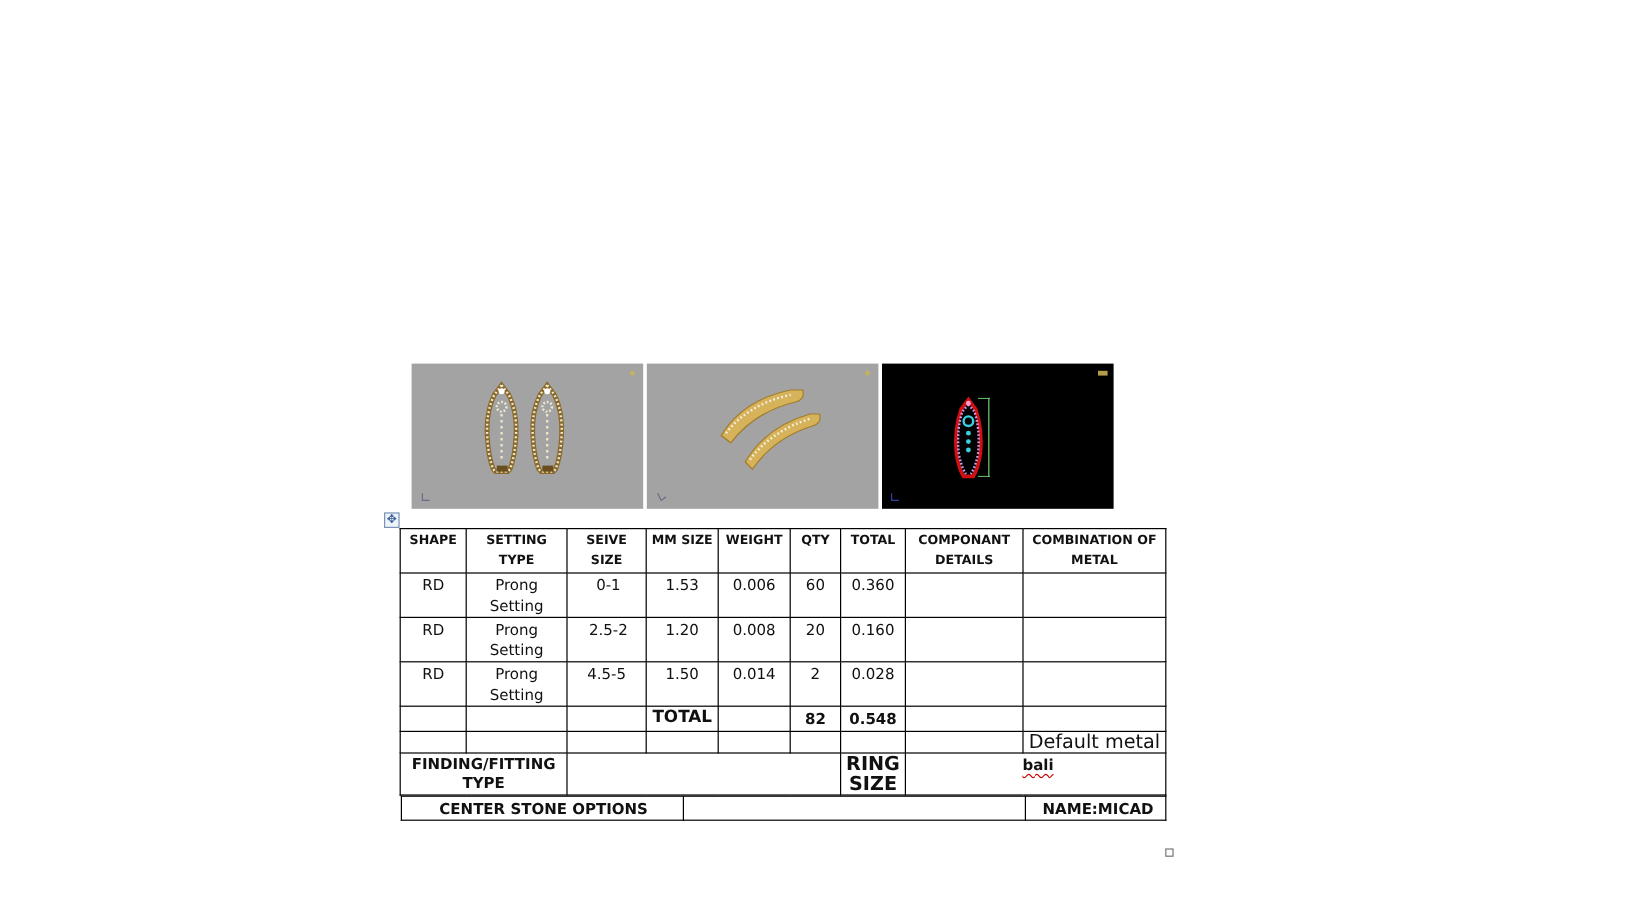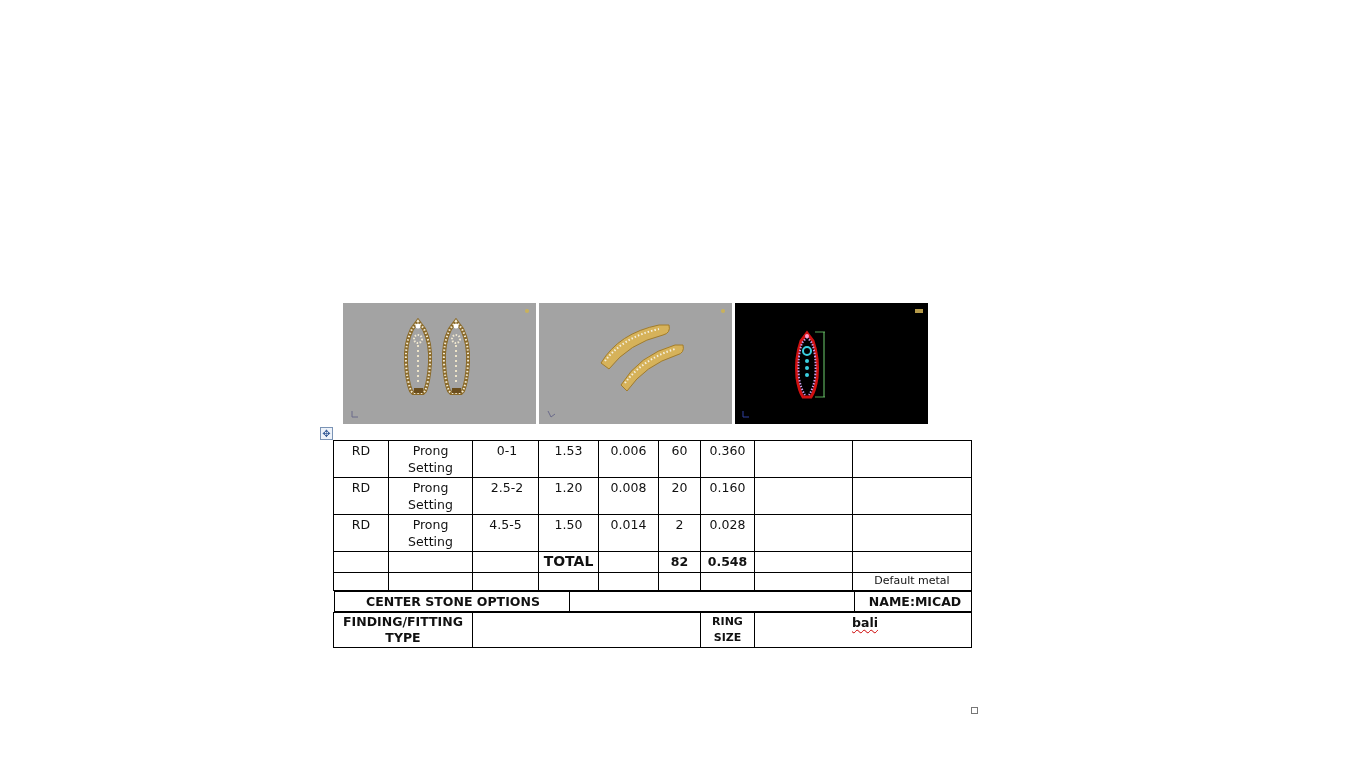--- a/index.html
+++ b/index.html
@@ -8,21 +8,21 @@
   .img1 { left:343px; background:#a3a3a3; }
   .img2 { left:539px; background:#a3a3a3; }
   .img3 { left:735px; background:#000000; }
   .move-handle { position:absolute; left:320px; top:427px; width:11px; height:11px; border:1px solid #7a93b5; background:#eef3fa; font-size:10px; line-height:11px; text-align:center; color:#3a5f9a; }
   .resize-handle { position:absolute; left:971px; top:707px; width:5px; height:5px; border:1px solid #777; background:#fff; }
   table.spec { position:absolute; left:333px; top:440px; border-collapse:collapse; font-family:"DejaVu Sans", sans-serif; font-size:12.5px; color:#111; }
   table.spec td { border:1px solid #000; padding:1px 3px; vertical-align:top; text-align:center; line-height:17px; }
   .hdr td { font-weight:bold; font-size:10.5px; line-height:14px; }
   .bold { font-weight:bold; }
   .left { text-align:right; }
-  .small { font-size:11px; }
+  .small { font-size:16px; }
   .squig { text-decoration: underline wavy #c00; text-decoration-thickness:1px; text-underline-offset:2px; }
   .squig-g { text-decoration: underline wavy #2a8a2a; text-decoration-thickness:1px; text-underline-offset:2px; }
   .tot { font-size:14px; }
 </style>
 </head>
 <body>
 
 <div class="img-panel img1">
   <svg width="193" height="121" viewBox="0 0 193 121">
     <g>
@@ -82,20 +82,31 @@
       <col style="width:84px">
       <col style="width:66px">
       <col style="width:60px">
       <col style="width:60px">
       <col style="width:42px">
       <col style="width:54px">
       <col style="width:98px">
       <col style="width:119px">
   </colgroup>
   <tbody>
+      <tr class="hdr" style="height:31px;">
+    <td>SHAPE</td>
+    <td>SETTING TYPE</td>
+    <td>SEIVE SIZE</td>
+    <td>MM SIZE</td>
+    <td>WEIGHT</td>
+    <td>QTY</td>
+    <td>TOTAL</td>
+    <td><span>COMPONANT</span><br><span>DETAILS</span></td>
+    <td><span>COMBINATION OF</span><br><span>METAL</span></td>
+  </tr>
 
   <tr style="height:36px;">
     <td>RD</td>
     <td><span>Prong</span><br><span>Setting</span></td>
     <td class="left" style="padding-left:6px;">0-1</td>
     <td>1.53</td>
     <td>0.006</td>
     <td>60</td>
     <td>0.360</td>
     <td></td>
@@ -142,36 +153,36 @@
     <td></td>
     <td></td>
     <td></td>
     <td></td>
     <td></td>
     <td></td>
     <td class="small" style="line-height:14px;">Default metal</td>
   </tr>
 
 
+  <tr class="bold" style="height:32px;">
+    <td colspan="2" style="line-height:16px;"><span>FINDING/FITTING</span><br><span>TYPE</span></td>
+    <td colspan="4"></td>
+    <td class="small" style="line-height:16px;"><span>RING</span><br><span>SIZE</span></td>
+    <td colspan="2" style="text-align:left; padding-left:97px;"><span class="squig">bali</span></td>
+  </tr>
+
   <tr class="bold" style="height:18px;">
     <td colspan="9" style="padding:0; border:none;">
       <table style="border-collapse:collapse; width:100%;">
         <tbody>
               <tr>
           <td class="left" style="width:225px; padding-left:6px;">CENTER STONE OPTIONS</td>
           <td style="width:278px;"></td>
           <td class="left" style="padding-left:8px;">NAME:MICAD</td>
         </tr>
       </tbody>
           </table>
     </td>
   </tr>
-
-  <tr class="bold" style="height:32px;">
-    <td colspan="2" style="line-height:16px;"><span>FINDING/FITTING</span><br><span>TYPE</span></td>
-    <td colspan="4"></td>
-    <td class="small" style="line-height:16px;"><span>RING</span><br><span>SIZE</span></td>
-    <td colspan="2" style="text-align:left; padding-left:97px;"><span class="squig">bali</span></td>
-  </tr>
 </tbody>
   </table>
 
 <div class="resize-handle"></div>
 
 </body></html>

